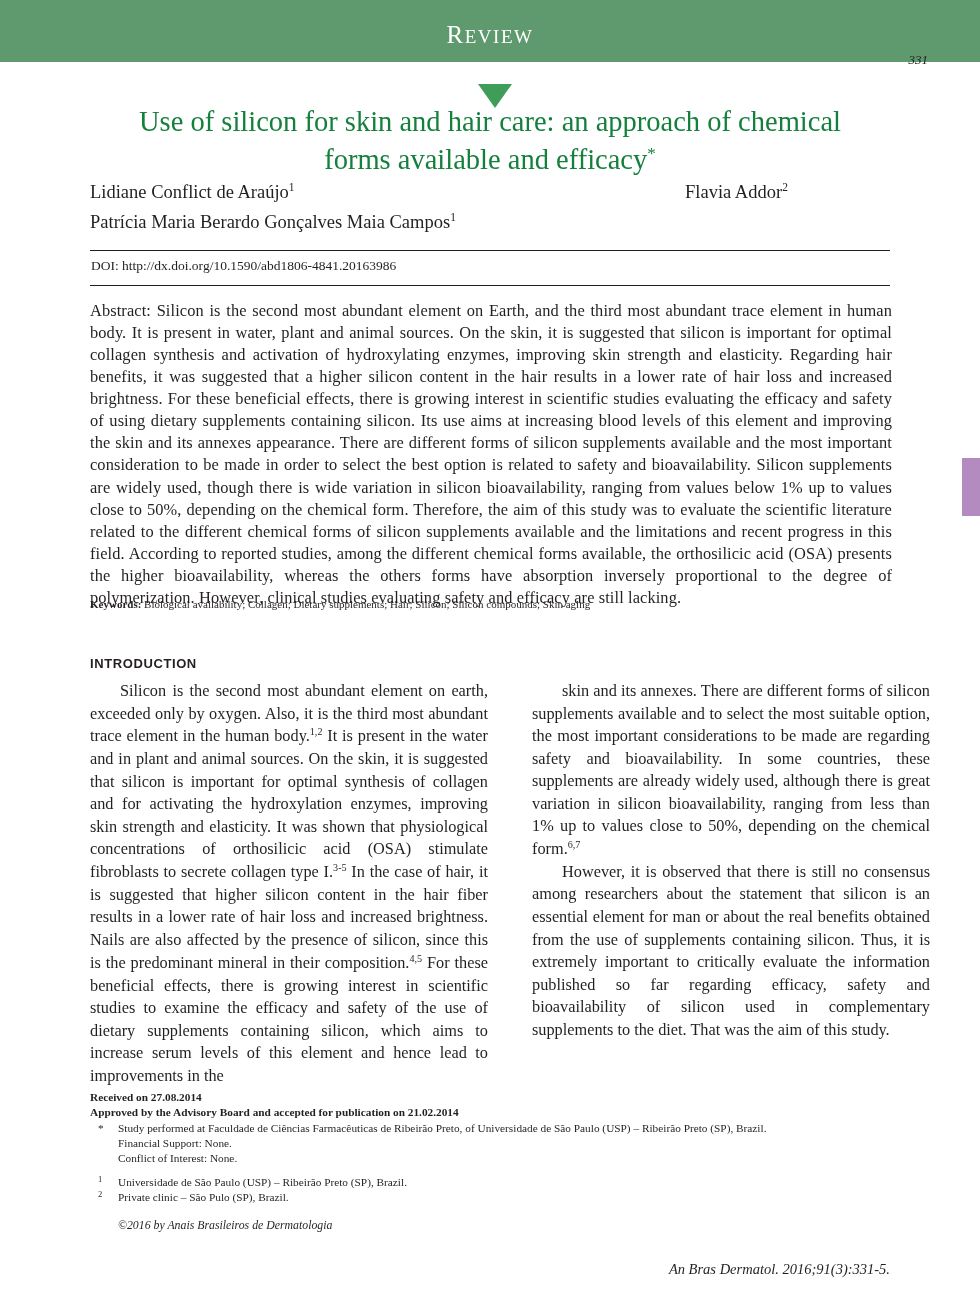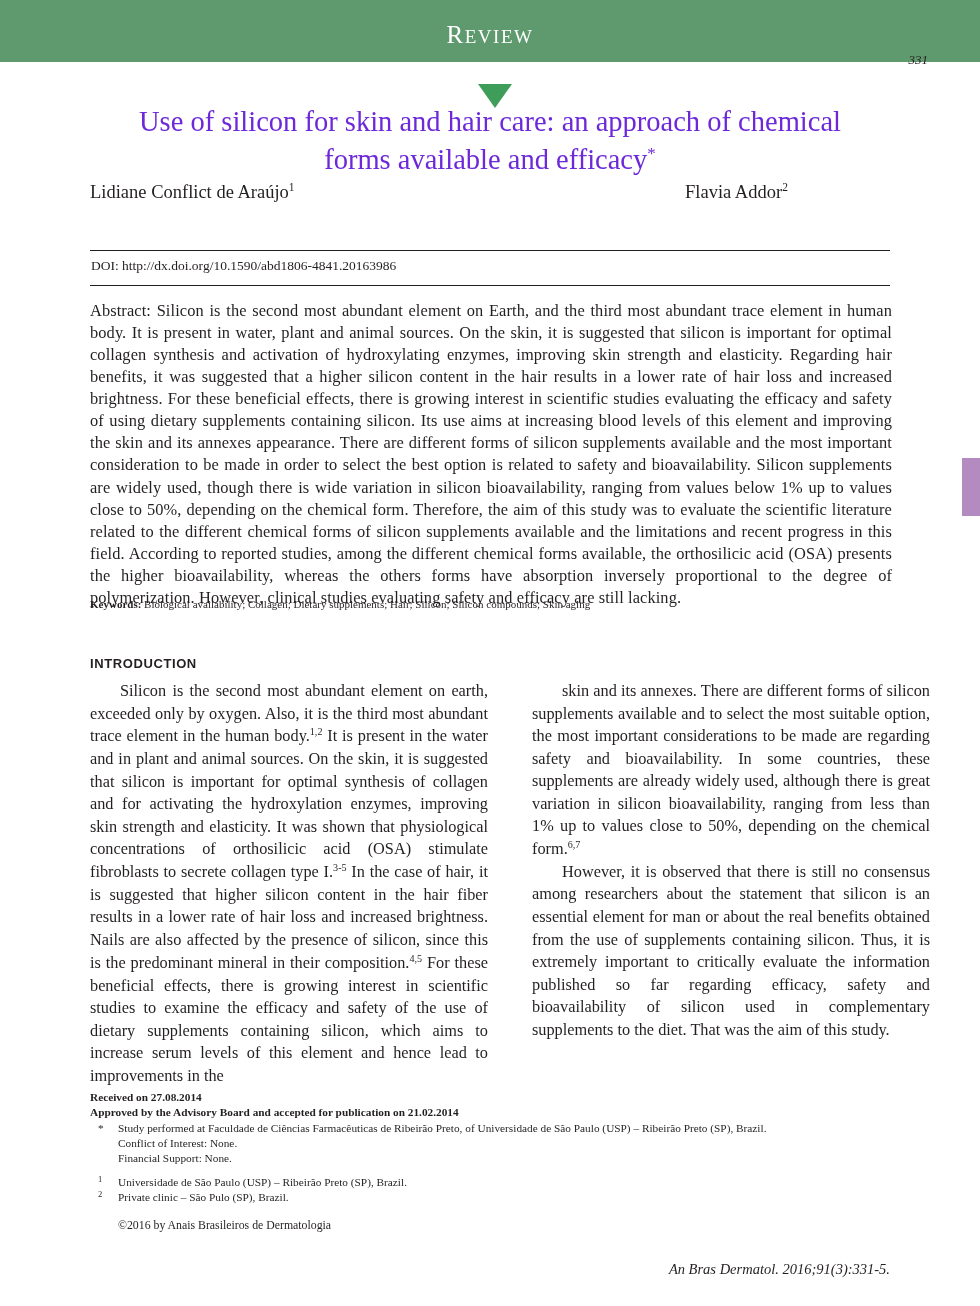--- a/index.html
+++ b/index.html
@@ -62,21 +62,21 @@
   
   .article-title {
     position: absolute;
     left: 90px;
     top: 103px;
     width: 800px;
     text-align: center;
     font-size: 28.5px;
     line-height: 1.34;
     font-weight: normal;
-    color: #6d28d9;
+    color: #15803d;
   }
   .article-title sup {
     font-size: 60%;
     vertical-align: super;
   }
 
   
   .authors {
     position: absolute;
     left: 90px;
@@ -184,20 +184,21 @@
     left: 8px;
     top: 0;
   }
   .fn-group { margin-top: 8px; position: relative; }
   .fn-item { position: relative; padding-left: 28px; }
   .fn-item .fn-mark { left: 8px; top: -1px; font-size: 8.5px; vertical-align: super; }
   .copyright {
     margin-top: 11px;
     padding-left: 28px;
     font-size: 11.8px;
+    font-style: italic;
   }
 
   .journal-ref {
     position: absolute;
     right: 90px;
     bottom: 28px;
     font-style: italic;
     font-size: 14.5px;
   }
 </style>
@@ -215,20 +216,23 @@
 
 <div class="article-title">
   <span>Use of silicon for skin and hair care: an approach of chemical</span><br>
   <span>forms available and efficacy</span><sup>*</sup>
 </div>
 
 <div class="authors">
   <div class="author-row">
     <span class="author-left"><span>Lidiane Conflict de Araújo</span><sup>1</sup></span>
     <span class="author-right"><span>Flavia Addor</span><sup>2</sup></span>
+  </div>
+  <div class="author-row">
+    <span class="author-left"><span>Patrícia Maria Berardo Gonçalves Maia Campos</span><sup>1</sup></span>
   </div>
 </div>
 
 <div class="rule rule-top"></div>
 <div class="doi">DOI: http://dx.doi.org/10.1590/abd1806-4841.20163986</div>
 <div class="rule rule-bottom"></div>
 
 <div class="abstract">
   <b>Abstract:</b>
   <span>Silicon is the second most abundant element on Earth, and the third most abundant trace element in human body. It is present in water, plant and animal sources. On the skin, it is suggested that silicon is important for optimal collagen synthesis and activation of hydroxylating enzymes, improving skin strength and elasticity. Regarding hair benefits, it was suggested that a higher silicon content in the hair results in a lower rate of hair loss and increased brightness. For these beneficial effects, there is growing interest in scientific studies evaluating the efficacy and safety of using dietary supplements containing silicon. Its use aims at increasing blood levels of this element and improving the skin and its annexes appearance. There are different forms of silicon supplements available and the most important consideration to be made in order to select the best option is related to safety and bioavailability. Silicon supplements are widely used, though there is wide variation in silicon bioavailability, ranging from values below 1% up to values close to 50%, depending on the chemical form. Therefore, the aim of this study was to evaluate the scientific literature related to the different chemical forms of silicon supplements available and the limitations and recent progress in this field. According to reported studies, among the different chemical forms available, the orthosilicic acid (OSA) presents the higher bioavailability, whereas the others forms have absorption inversely proportional to the degree of polymerization. However, clinical studies evaluating safety and efficacy are still lacking.</span>
@@ -250,22 +254,22 @@
   <p>skin and its annexes. There are different forms of silicon supplements available and to select the most suitable option, the most important considerations to be made are regarding safety and bioavailability. In some countries, these supplements are already widely used, although there is great variation in silicon bioavailability, ranging from less than 1% up to values close to 50%, depending on the chemical form.<sup>6,7</sup></p>
   <p>However, it is observed that there is still no consensus among researchers about the statement that silicon is an essential element for man or about the real benefits obtained from the use of supplements containing silicon. Thus, it is extremely important to critically evaluate the information published so far regarding efficacy, safety and bioavailability of silicon used in complementary supplements to the diet. That was the aim of this study.</p>
 </div>
 
 <div class="footnotes">
   <p class="fn-line">Received on 27.08.2014</p>
   <p class="fn-line">Approved by the Advisory Board and accepted for publication on 21.02.2014</p>
   <div class="fn-indent-wrap">
     <span class="fn-mark">*</span>
     <div>Study performed at Faculdade de Ciências Farmacêuticas de Ribeirão Preto, of Universidade de São Paulo (USP) – Ribeirão Preto (SP), Brazil.</div>
+    <div>Financial Support: None.</div>
     <div>Conflict of Interest: None.</div>
-    <div>Financial Support: None.</div>
   </div>
   <div class="fn-group">
     <div class="fn-item">
       <span class="fn-mark">1</span>
       <span>Universidade de São Paulo (USP) – Ribeirão Preto (SP), Brazil.</span>
     </div>
     <div class="fn-item">
       <span class="fn-mark">2</span>
       <span>Private clinic – São Pulo (SP), Brazil.</span>
     </div>

